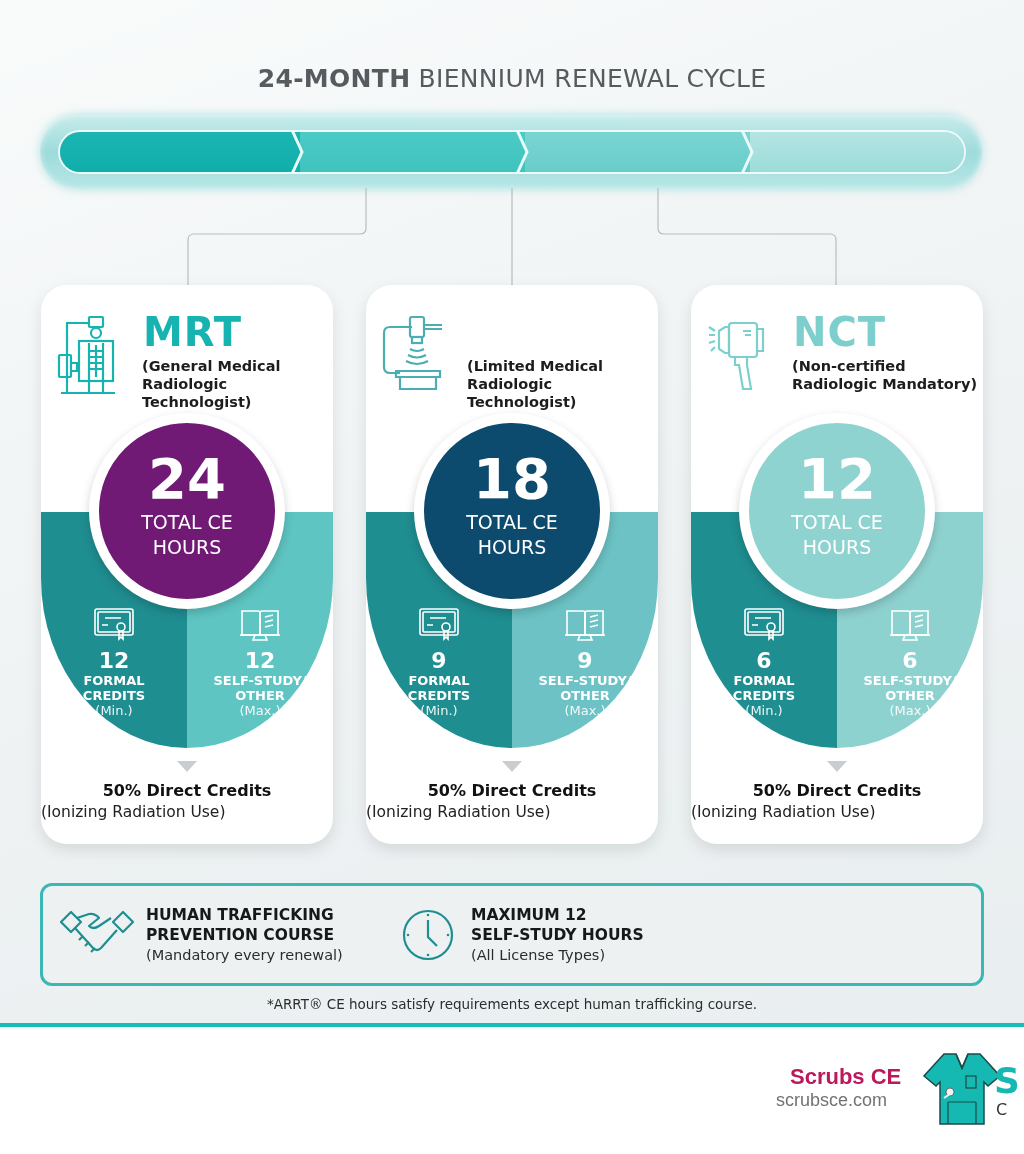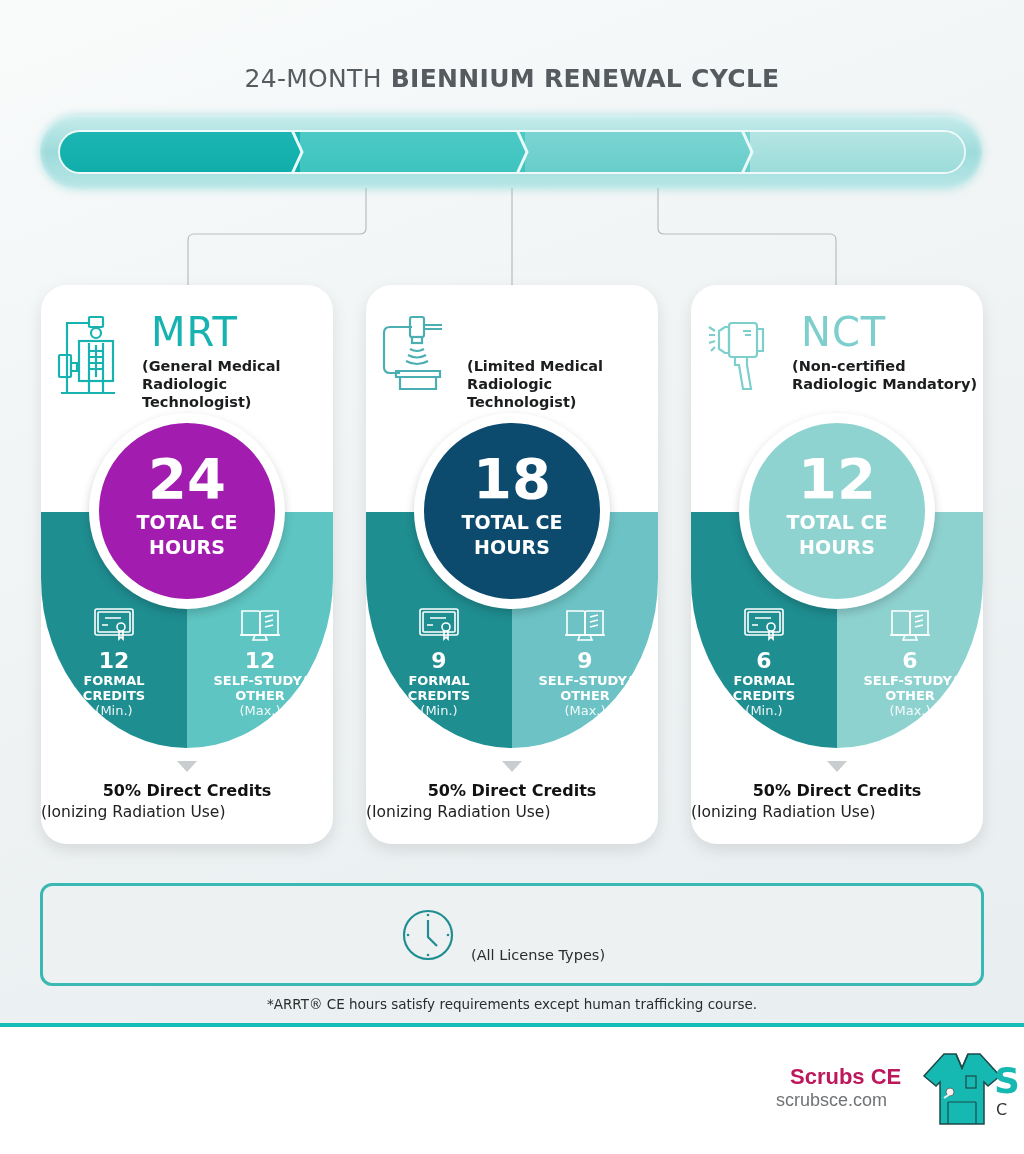--- a/index.html
+++ b/index.html
@@ -14,22 +14,22 @@
     background: linear-gradient(160deg, #f9fbfb 0%, #eef2f3 55%, #e9eef0 100%);
   }
   .divider-line {
     position: absolute; left: 0; top: 1023px; width: 1024px; height: 4px;
     background: #16bdb8;
   }
   .title {
     position: absolute; left: 0; top: 64px; width: 1024px; text-align: center;
     font-size: 25px; color: #555b5e; letter-spacing: 0.3px;
   }
-  .title .bold { font-weight: normal; margin-top: 36px; }
-  .title .light { font-weight: bold; }
+  .title .bold { font-weight: bold; margin-top: 36px; }
+  .title .light { font-weight: normal; }
 
   
   .timeline-outer {
     position: absolute; left: 40px; top: 115px; width: 942px; height: 74px;
     border-radius: 37px;
     background: linear-gradient(180deg, #c7ecec 0%, #9edbdb 50%, #b8e6e6 100%);
     box-shadow: 0 0 10px rgba(120,205,205,0.55), inset 0 0 6px rgba(255,255,255,0.6);
   }
   .timeline-inner {
     position: absolute; left: 58px; top: 130px; width: 908px; height: 44px;
@@ -46,41 +46,41 @@
   .connector { position: absolute; }
 
   
   .card {
     position: absolute; top: 285px; width: 292px; height: 559px;
     background: #ffffff; border-radius: 26px; overflow: hidden;
     box-shadow: 0 6px 16px rgba(0,0,0,0.10);
   }
   .card-icon { position: absolute; left: 16px; top: 28px; width: 62px; height: 82px; }
   .card-abbr {
-    position: absolute; left: 110px; top: 24px; font-size: 40px; font-weight: normal;
+    position: absolute; left: 102px; top: 24px; font-size: 40px; font-weight: bold;
     letter-spacing: 1px;
   }
   .card-sub {
     position: absolute; left: 101px; top: 72px; font-size: 14.5px; font-weight: bold;
     color: #1b1d1e; line-height: 18px; width: 190px;
   }
   .split {
     position: absolute; left: 0; top: 227px; width: 292px; height: 236px;
     border-radius: 0 0 146px 146px / 0 0 170px 170px; overflow: hidden;
   }
   .split .half-l { position: absolute; left: 0; top: 0; width: 146px; height: 100%; }
   .split .half-r { position: absolute; left: 146px; top: 0; width: 146px; height: 100%; }
   .circle {
     position: absolute; left: 48px; top: 128px; width: 196px; height: 196px;
     border-radius: 50%; border: 10px solid #ffffff;
     box-shadow: 0 4px 10px rgba(0,0,0,0.18);
     text-align: center; color: #ffffff;
   }
   .circle .num { display: block; margin-top: 26px; font-size: 56px; font-weight: bold; line-height: 60px; }
-  .circle .lbl { display: block; font-size: 19px; font-weight: bold; line-height: 23px; margin-top: 2px; }
+  .circle .lbl { display: block; font-size: 19px; font-weight: normal; line-height: 23px; margin-top: 2px; }
   .col { position: absolute; top: 322px; width: 146px; text-align: center; color: #ffffff; }
   .col.l { left: 0; }
   .col.r { left: 146px; }
   .col svg { display: block; margin: 0 auto; }
   .col .cnum { display: block; font-size: 22px; font-weight: bold; line-height: 24px; margin-top: 6px; }
   .col .clbl { display: block; font-size: 13px; font-weight: bold; line-height: 15px; }
   .col .cnote { display: block; font-size: 13px; line-height: 16px; opacity: 0.9; }
   .tri {
     position: absolute; left: 136px; top: 476px; width: 0; height: 0;
     border-left: 10px solid transparent; border-right: 10px solid transparent;
@@ -173,21 +173,21 @@
   </svg>
   <div class="card-abbr" style="color:#16b3b0">MRT</div>
   <div class="card-sub">
     <span>(General Medical</span><br>
     <span>Radiologic Technologist)</span>
   </div>
   <div class="split">
     <div class="half-l" style="background:#1f8e91"></div>
     <div class="half-r" style="background:#5ec5c2"></div>
   </div>
-  <div class="circle" style="background:#a21caf">
+  <div class="circle" style="background:#701a75">
     <span class="num">24</span>
     <span class="lbl">TOTAL CE</span>
     <span class="lbl">HOURS</span>
   </div>
   <div class="col l">
     <svg width="42" height="36" viewBox="0 0 42 36">
       <g fill="none" stroke="#fff" stroke-width="1.6">
           <rect x="2" y="2" width="38" height="26" rx="2"></rect>
           <rect x="5" y="5" width="32" height="20" rx="1"></rect>
           <path d="M12 11 H28 M9 18 H15"></path>
@@ -330,33 +330,53 @@
     <span class="clbl">SELF-STUDY/</span>
     <span class="clbl">OTHER</span>
     <span class="cnote">(Max.)</span>
   </div>
   <div class="tri"></div>
   <div class="direct">50% Direct Credits</div>
   <div class="direct-sub">(Ionizing Radiation Use)</div>
 </div>
 
 <div class="infobox">
+  <div class="info-item" style="left:0;width:330px">
+    <svg style="left:16px" width="76" height="52" viewBox="0 0 76 52">
+      <g fill="none" stroke="#1f8e91" stroke-width="2.2" stroke-linejoin="round">
+        <path d="M2 14 L12 4 L22 14 L12 24 Z"></path>
+          <path d="M74 14 L64 4 L54 14 L64 24 Z"></path>
+        <path d="M18 10 L30 6 Q36 5 40 10 L30 18 Q34 22 40 18 L52 10"></path>
+        <path d="M16 20 L34 40 Q38 44 42 40 L58 22"></path>
+        <path d="M24 28 L20 32 M30 34 L26 38 M36 40 L32 44"></path>
+      </g>
+    </svg>
+    <div class="info-title" style="left:103px;top:19px">
+      <span>HUMAN TRAFFICKING</span><br>
+      <span>PREVENTION COURSE</span>
+    </div>
+    <div class="info-sub" style="left:103px;top:61px;white-space:nowrap">(Mandatory every renewal)</div>
+  </div>
   <div class="info-item" style="left:358px;width:290px">
     <svg style="left:0" width="54" height="54" viewBox="0 0 54 54">
       <g fill="none" stroke="#1f8e91" stroke-width="2.2">
           <circle cx="27" cy="27" r="24"></circle>
           <path d="M27 12 V29 L36 38"></path>
         </g>
       <g fill="#1f8e91">
           <circle cx="27" cy="7" r="1.3"></circle>
           <circle cx="27" cy="47" r="1.3"></circle>
           <circle cx="7" cy="27" r="1.3"></circle>
           <circle cx="47" cy="27" r="1.3"></circle>
         </g>
     </svg>
+    <div class="info-title" style="left:70px;top:19px">
+      <span>MAXIMUM 12</span><br>
+      <span>SELF-STUDY HOURS</span>
+    </div>
     <div class="info-sub" style="left:70px;top:61px;white-space:nowrap">(All License Types)</div>
   </div>
 </div>
 
 <div class="footnote">*ARRT® CE hours satisfy requirements except human trafficking course.</div>
 
 <div class="brand-name">Scrubs CE</div>
 <div class="brand-url">scrubsce.com</div>
 <svg class="brand-logo" viewBox="0 0 80 74">
   <path d="M22 2 L34 2 L40 16 L46 2 L58 2 L78 24 L66 34 L62 30 L62 72 L18 72 L18 30 L14 34 L2 24 Z" fill="#16b8b2" stroke="#1d4a4a" stroke-width="1.5"></path>

